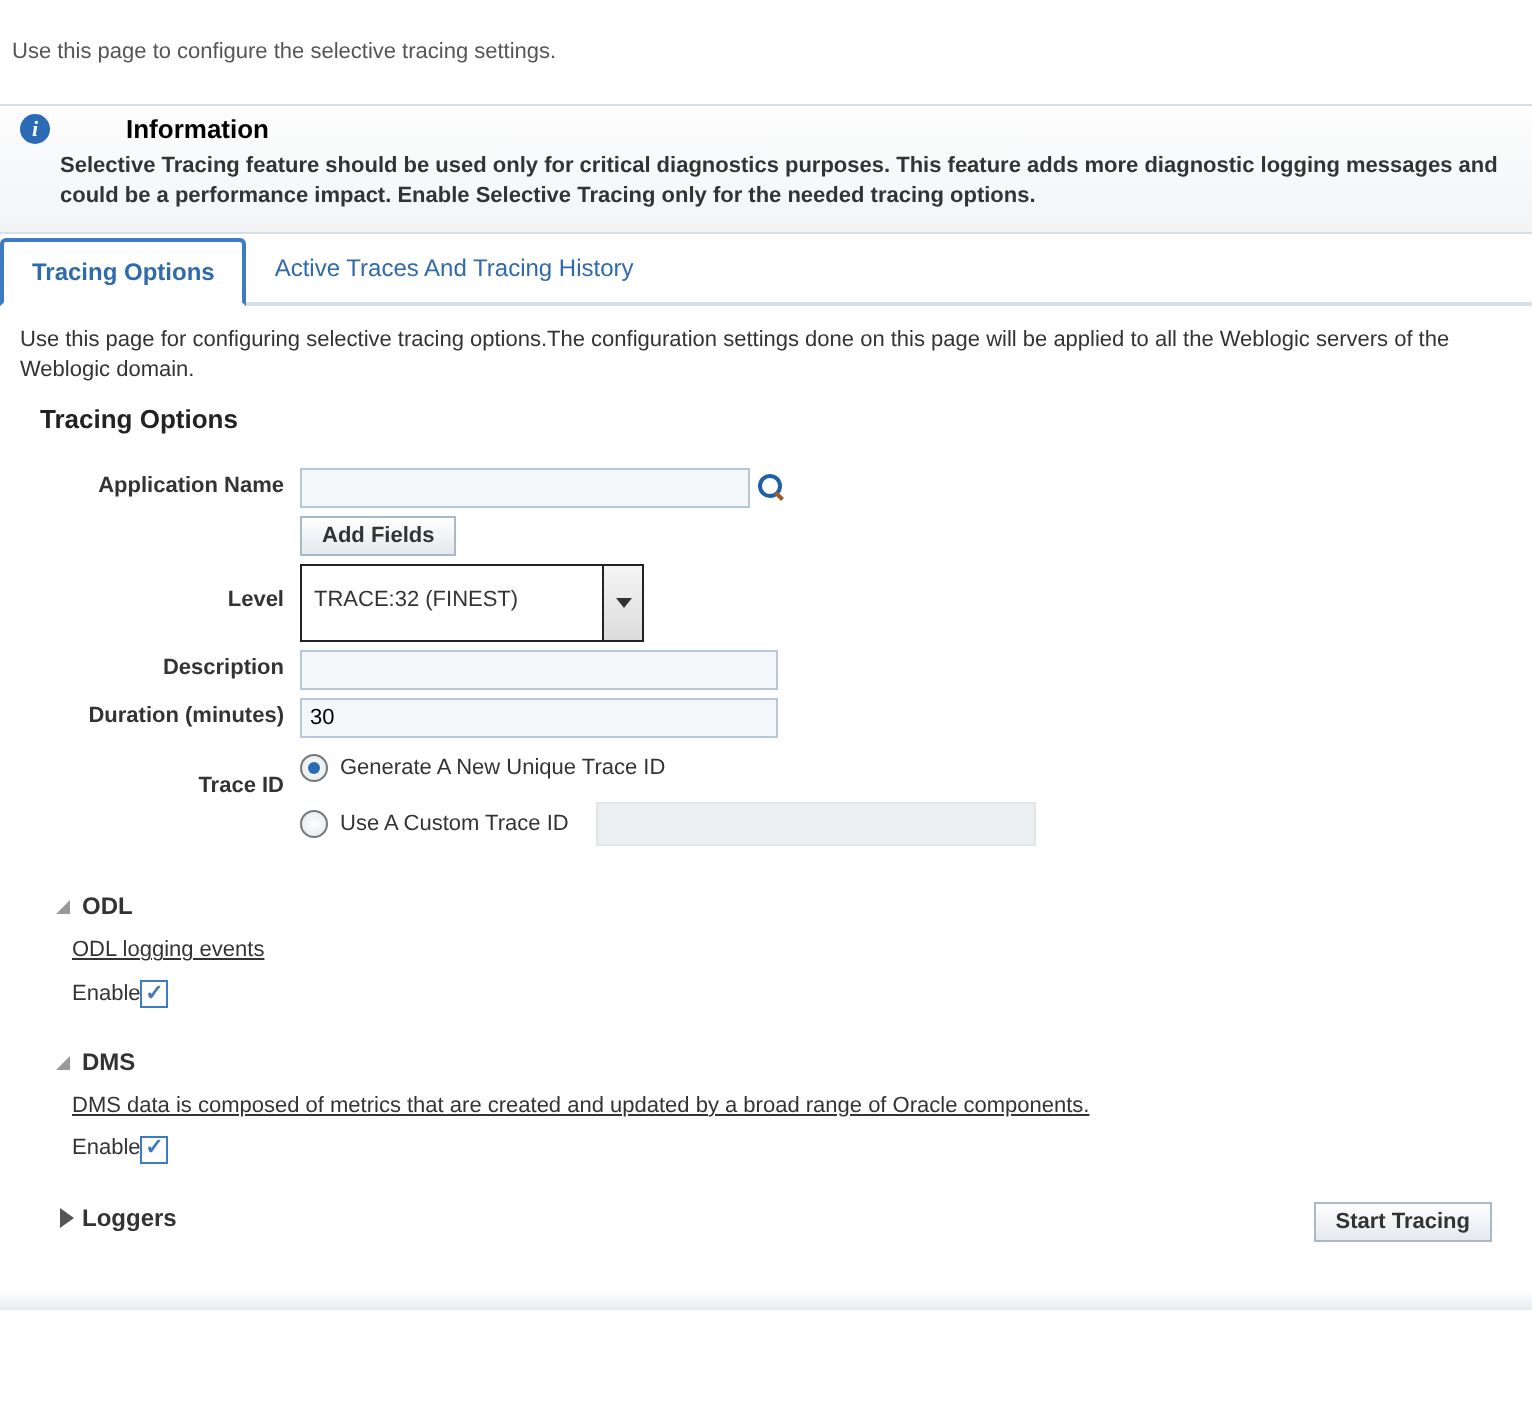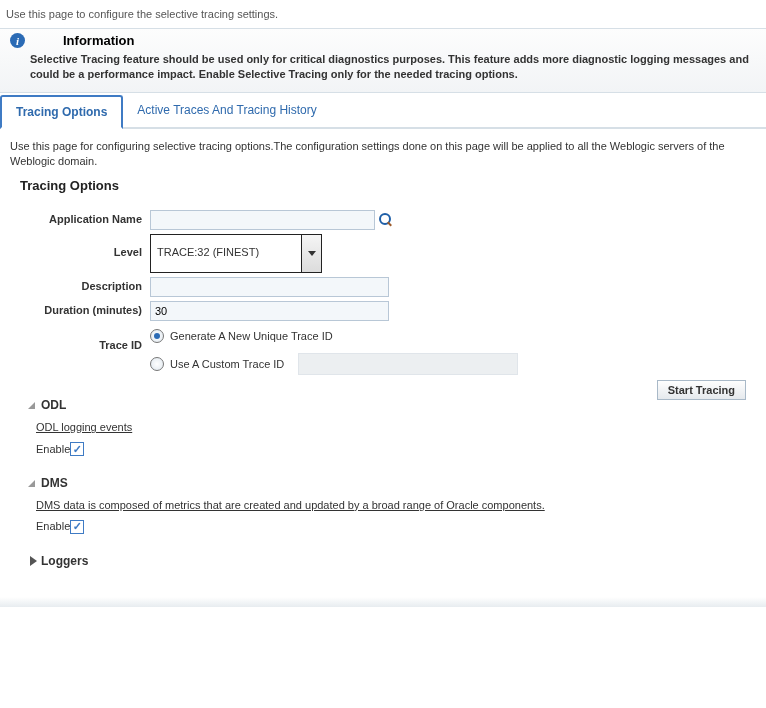--- a/index.html
+++ b/index.html
@@ -4,21 +4,21 @@
   <style>
     * { margin: 0; padding: 0; box-sizing: border-box; }
     body {
       font-family: Tahoma, Arial, sans-serif;
       font-size: 11px;
       color: #333;
       background: #fff;
       width: 766px;
     }
     .top-desc {
-      padding: 8px 6px;
+      padding: 20px 6px;
       color: #555;
       border-bottom: 1px solid #d6dfe6;
     }
     .info-panel {
       padding: 4px 10px 10px 10px;
       border-bottom: 1px solid #d6dfe6;
       background: linear-gradient(#fdfdfd, #f2f4f6);
     }
     .info-header {
       display: flex;
@@ -235,21 +235,21 @@
       font-size: 11px;
       font-weight: bold;
       line-height: 1;
     }
     .start-btn-wrap {
       float: right;
       margin-right: 10px;
     }
     .form-area {
       display: flex;
-      align-items: center;
+      align-items: flex-end;
     }
     .form-left { flex: 1; }
     .bottom-shade {
       height: 10px;
       background: linear-gradient(#fff, #e7ecf0);
       margin-top: 14px;
     }
   </style>
 </head>
 <body>
@@ -276,20 +276,24 @@
 
   <div class="form-area">
     <div class="form-left">
 
       <div class="form-row">
         <div class="form-label">Application Name</div>
         <input class="text-input" type="text" value="" style="">
         <span class="search-icon"></span>
       </div>
 
+      <div class="form-row">
+        <div class="form-label"></div>
+        <button class="btn">Add Fields</button>
+      </div>
 
       <div class="form-row">
         <div class="form-label">Level</div>
         <div class="select-wrap">
           <div class="select-text">TRACE:32 (FINEST)</div>
           <div class="select-arrow"></div>
         </div>
       </div>
 
       <div class="form-row">

